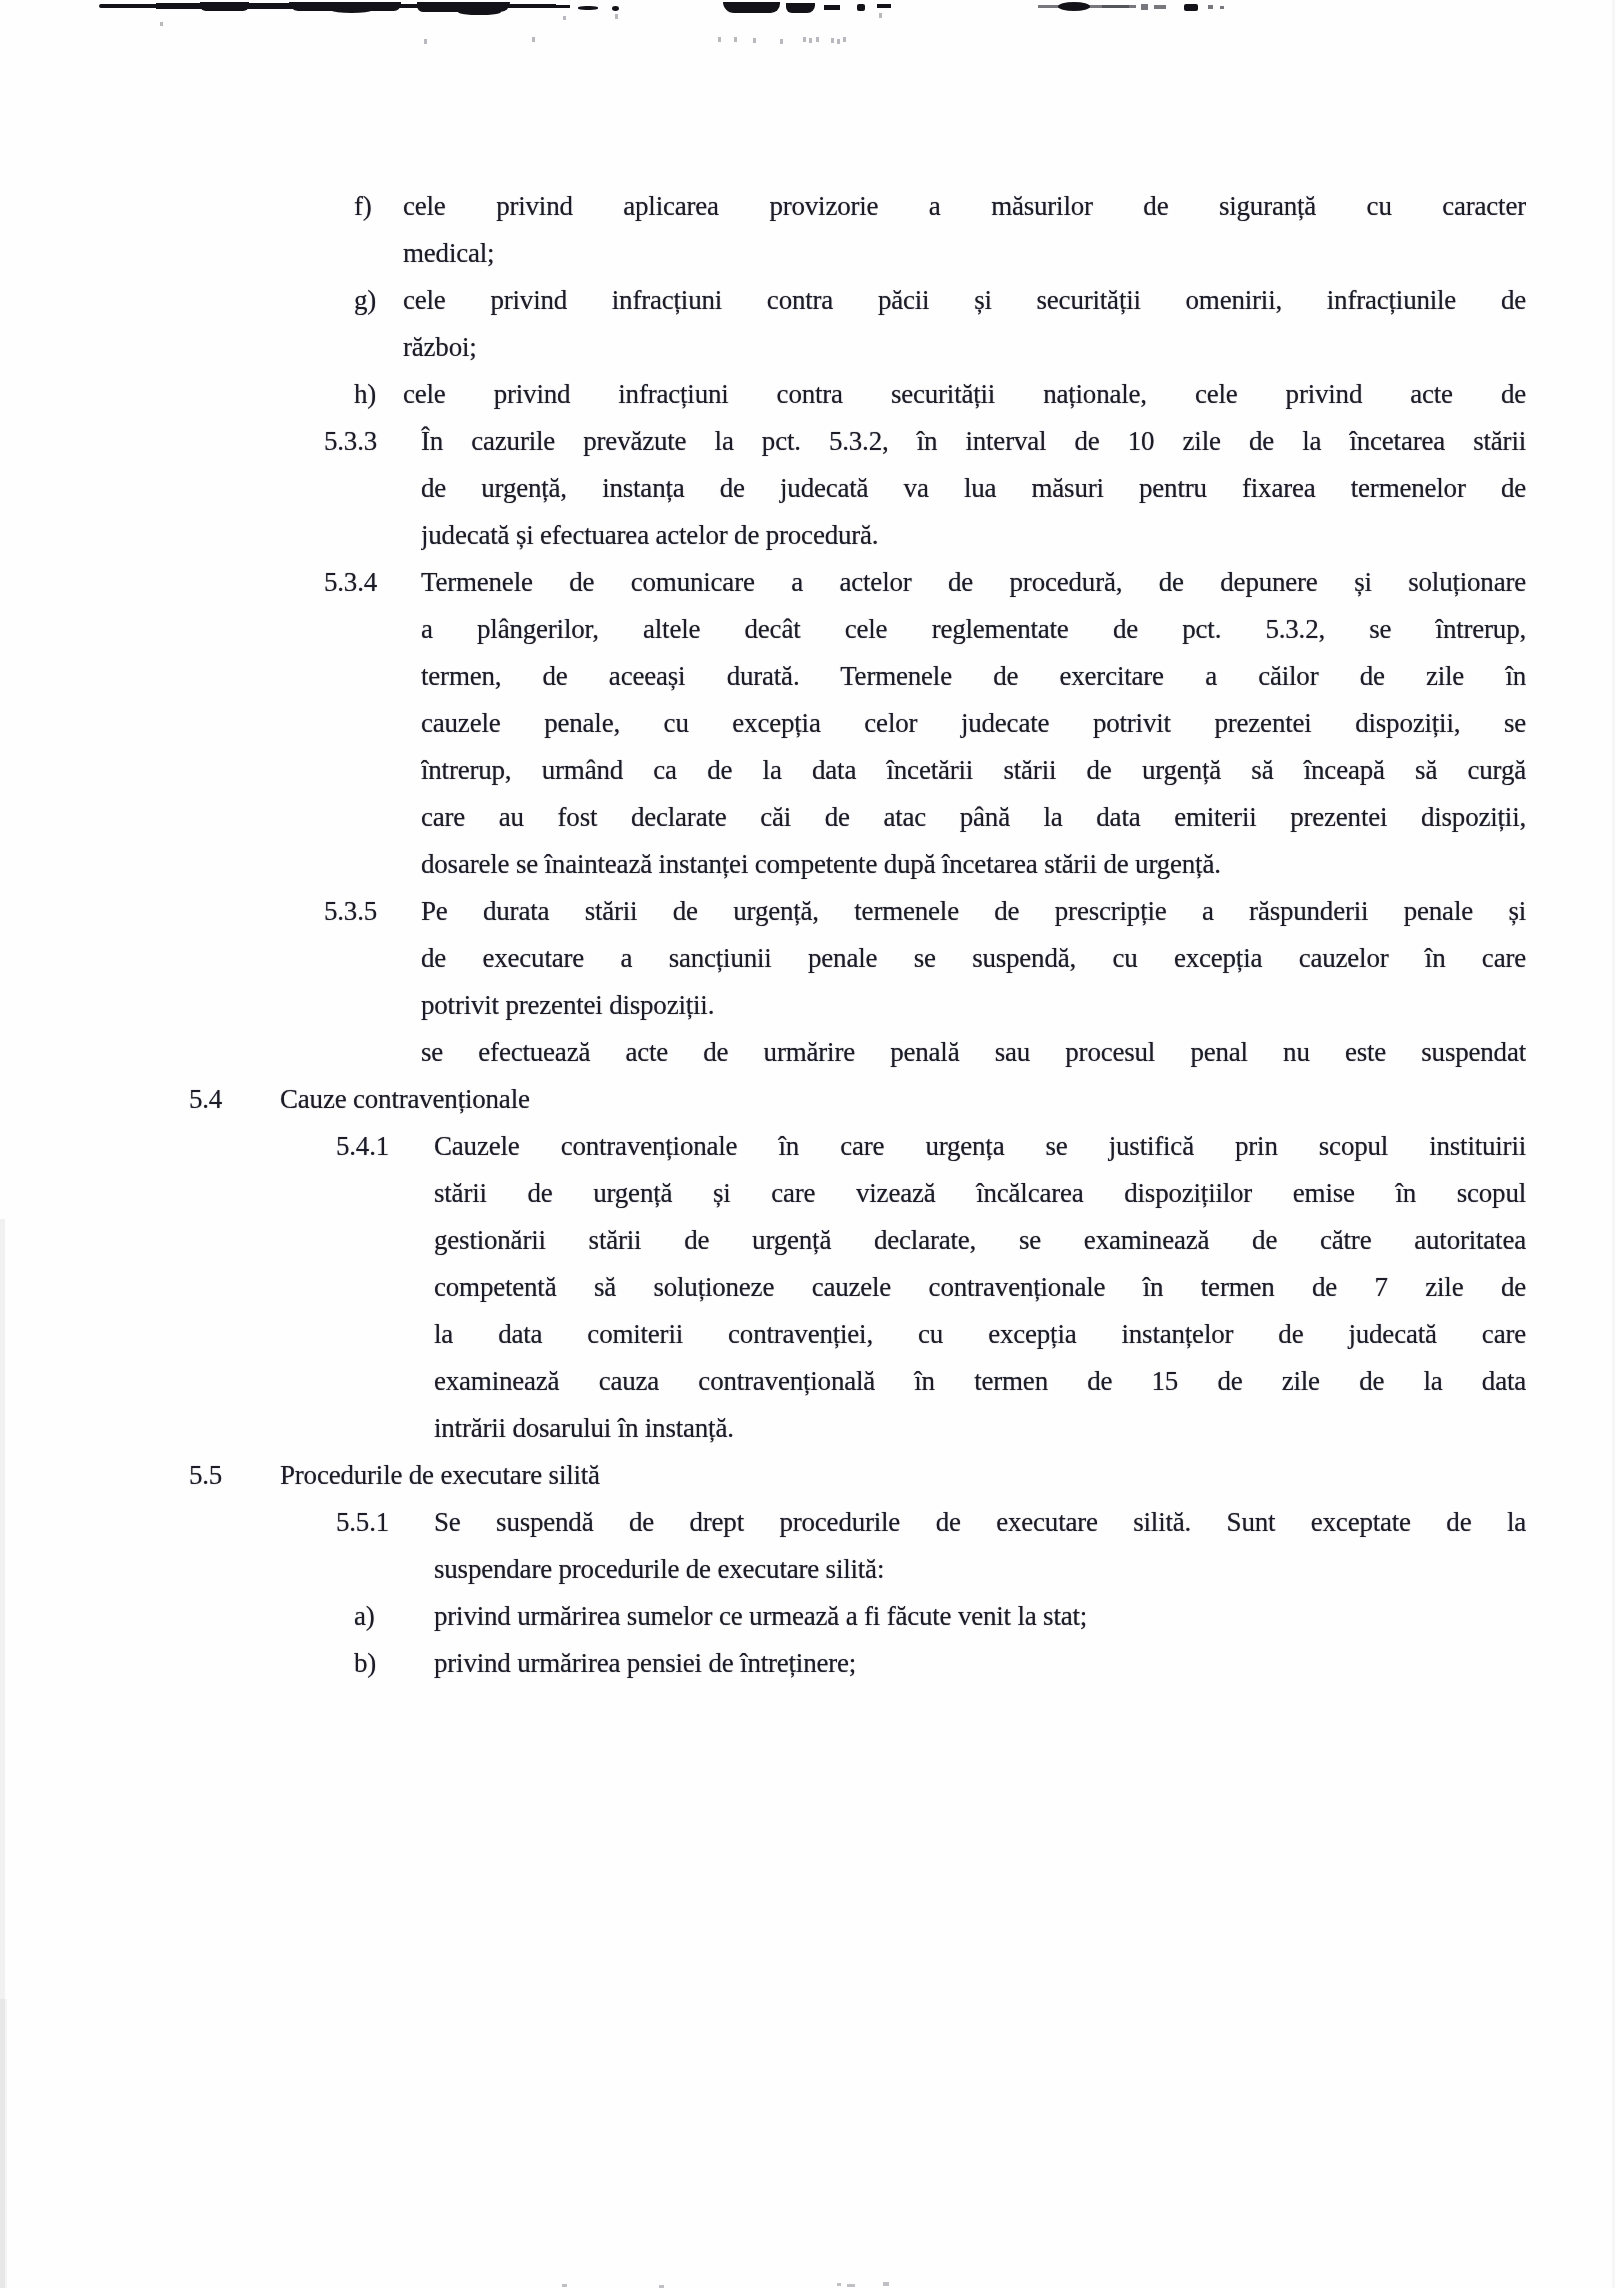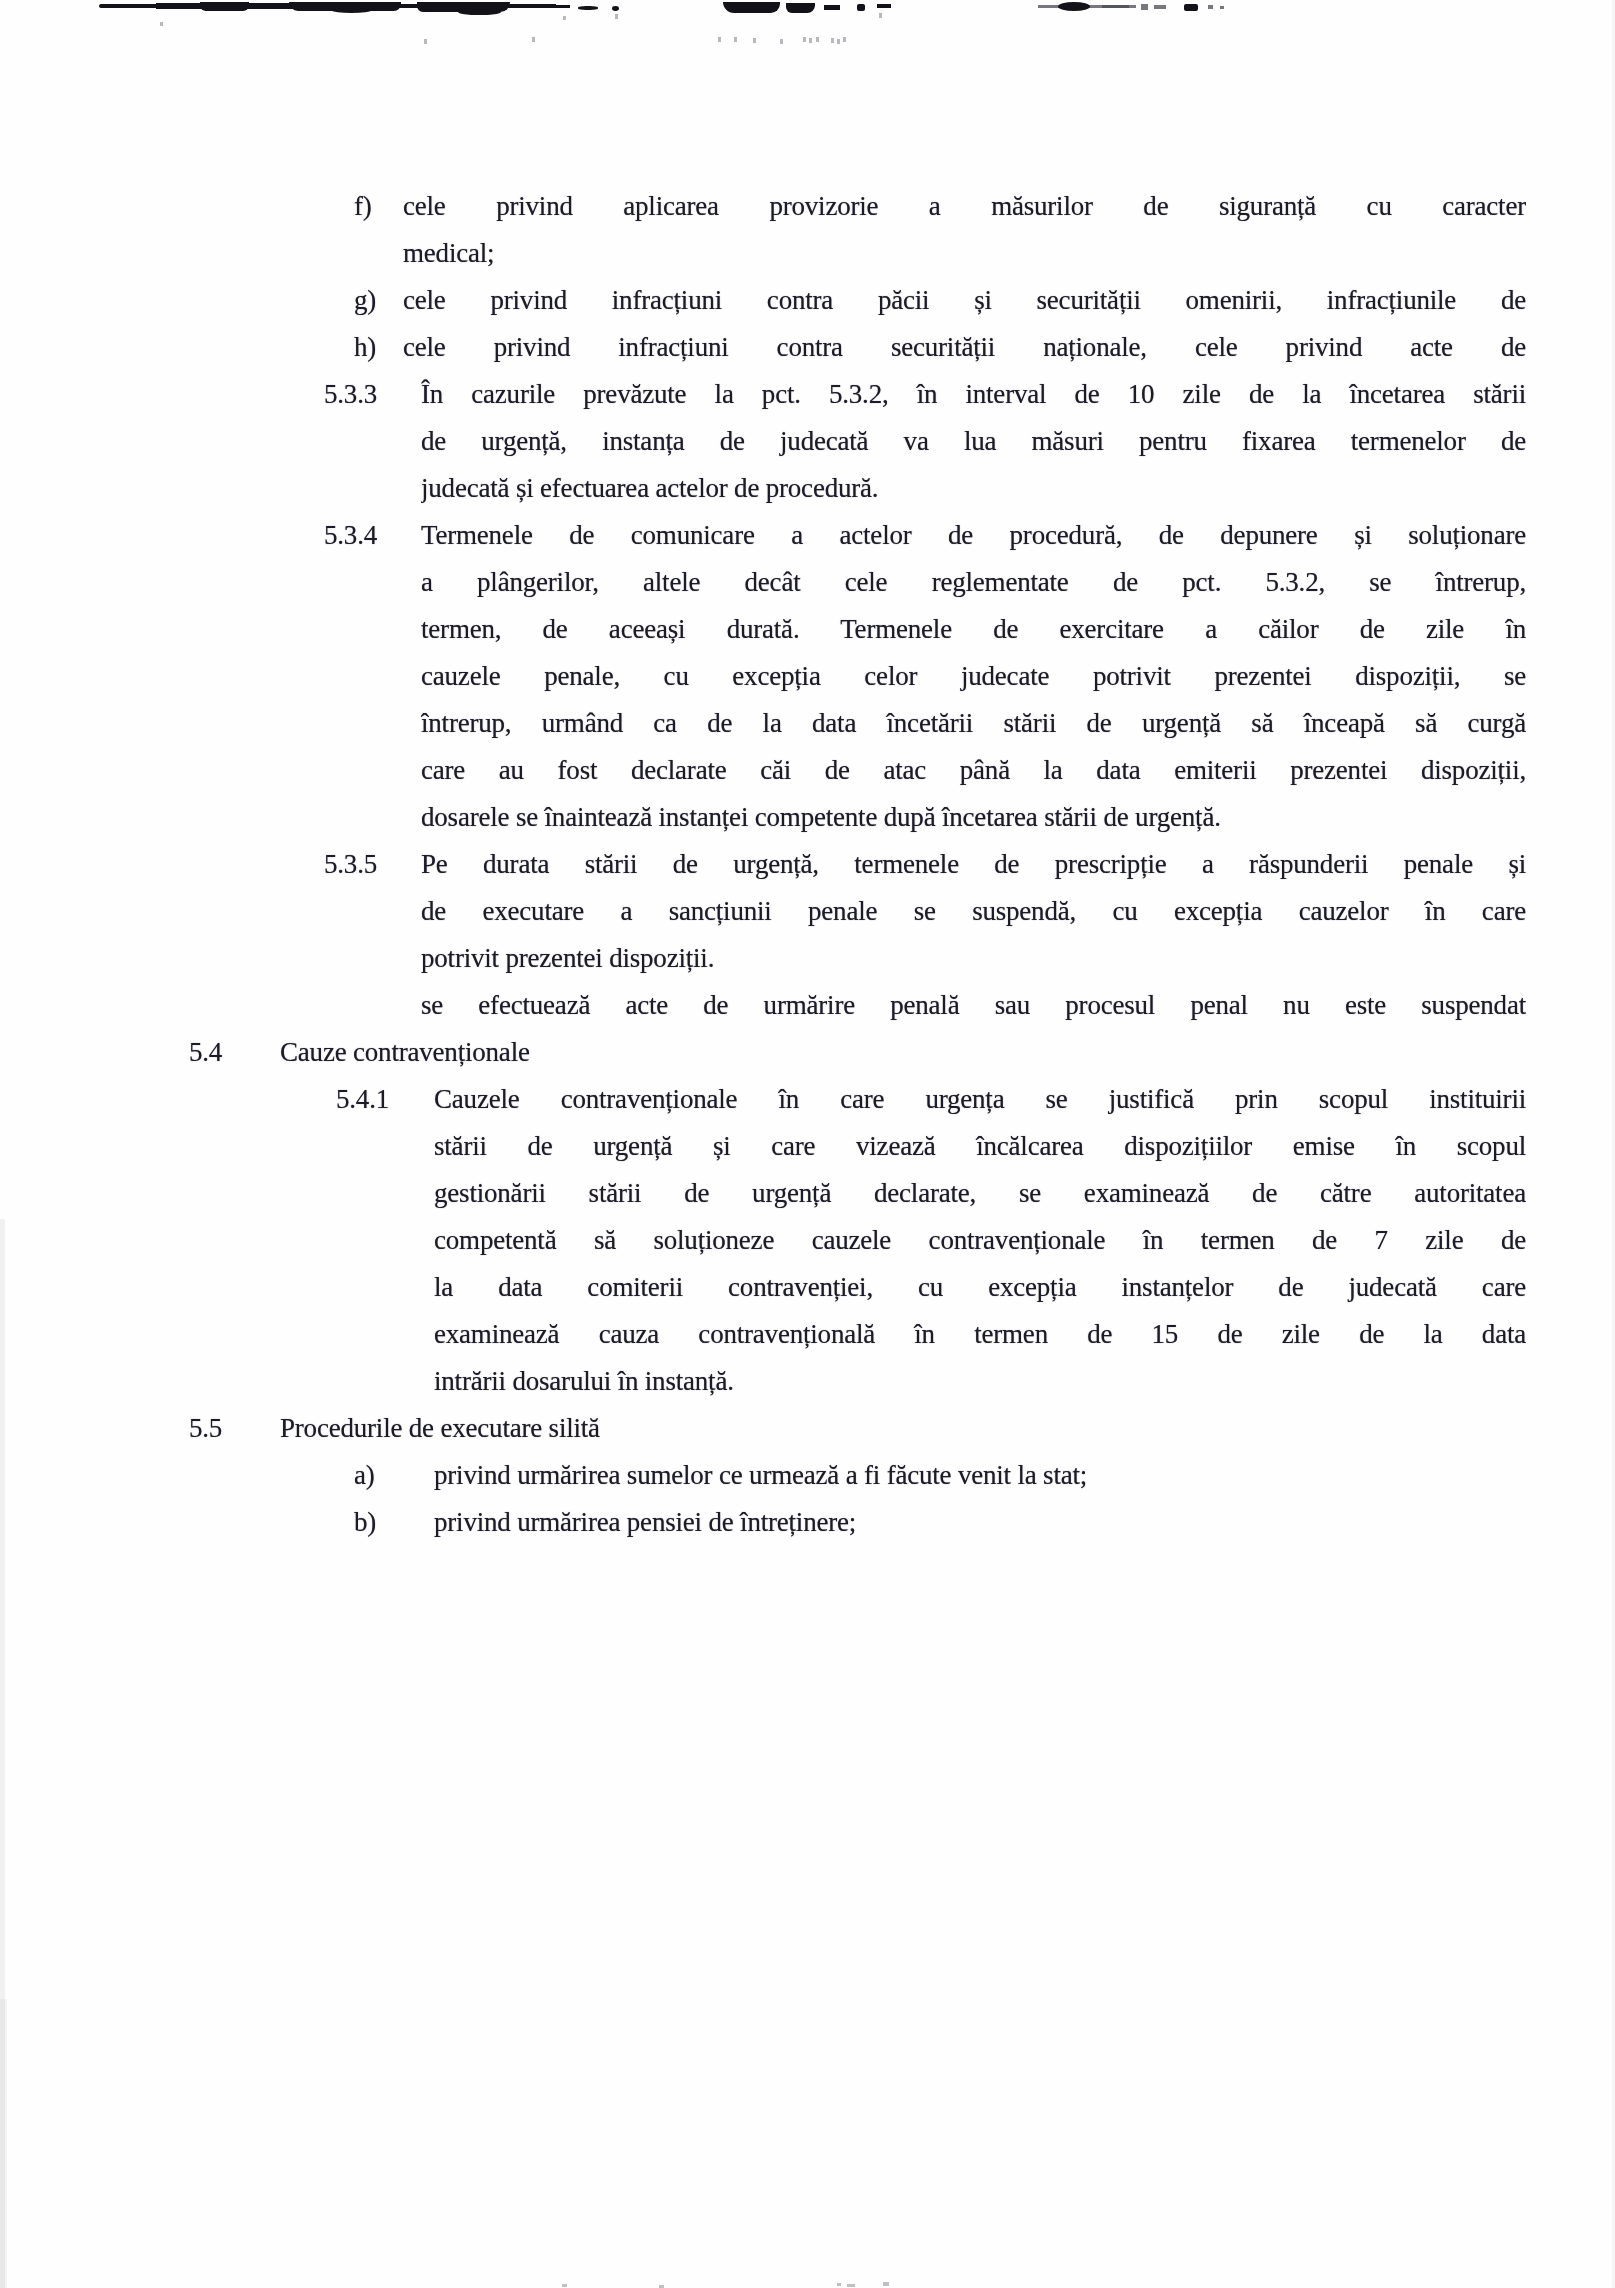--- a/index.html
+++ b/index.html
@@ -100,20 +100,21 @@
         <div class="marker">f)</div>
         <div class="text">
           <div class="line j">cele privind aplicarea provizorie a măsurilor de siguranță cu caracter</div>
           <div class="line last">medical;</div>
         </div>
       </div>
       <div class="row i-letter">
         <div class="marker">g)</div>
         <div class="text">
           <div class="line j">cele privind infracțiuni contra păcii și securității omenirii, infracțiunile de</div>
+          <div class="line last">război;</div>
         </div>
       </div>
       <div class="row i-letter">
         <div class="marker">h)</div>
         <div class="text">
           <div class="line j">cele privind infracțiuni contra securității naționale, cele privind acte de</div>
         </div>
       </div>
       <div class="row i-sub">
         <div class="marker">5.3.3</div>
@@ -161,20 +162,27 @@
           <div class="line j">examinează cauza contravențională în termen de 15 de zile de la data</div>
           <div class="line last">intrării dosarului în instanță.</div>
         </div>
       </div>
       <div class="row i-top">
         <div class="marker">5.5</div>
         <div class="text">
           <div class="line heading">Procedurile de executare silită</div>
         </div>
       </div>
+      <div class="row i-sub2">
+        <div class="marker">5.5.1</div>
+        <div class="text">
+          <div class="line j">Se suspendă de drept procedurile de executare silită. Sunt exceptate de la</div>
+          <div class="line last">suspendare procedurile de executare silită:</div>
+        </div>
+      </div>
       <div class="row i-letter2">
         <div class="marker">a)</div>
         <div class="text">
           <div class="line last">privind urmărirea sumelor ce urmează a fi făcute venit la stat;</div>
         </div>
       </div>
       <div class="row i-letter2">
         <div class="marker">b)</div>
         <div class="text">
           <div class="line last">privind urmărirea pensiei de întreținere;</div>

